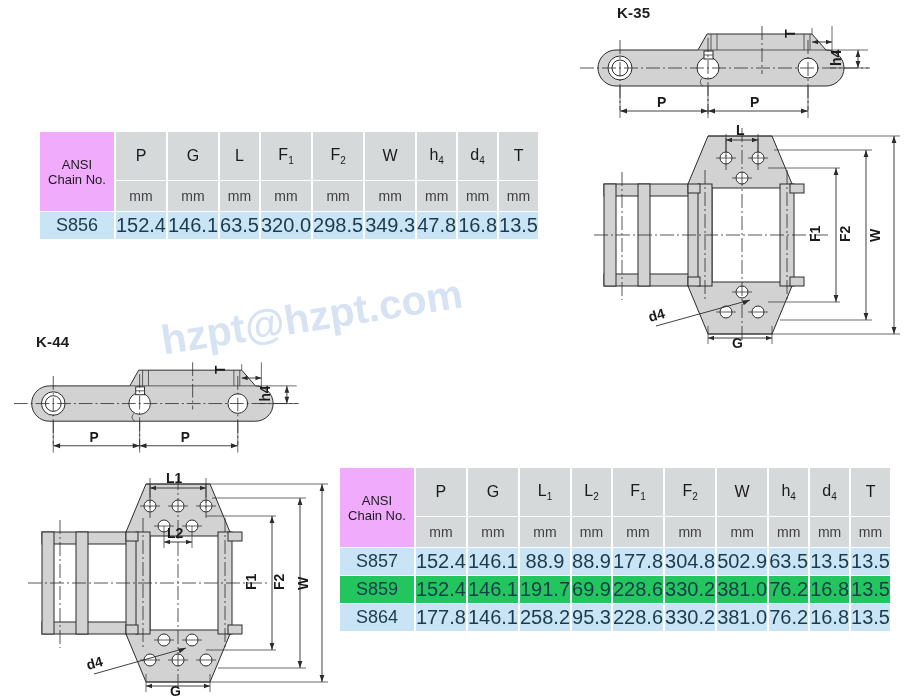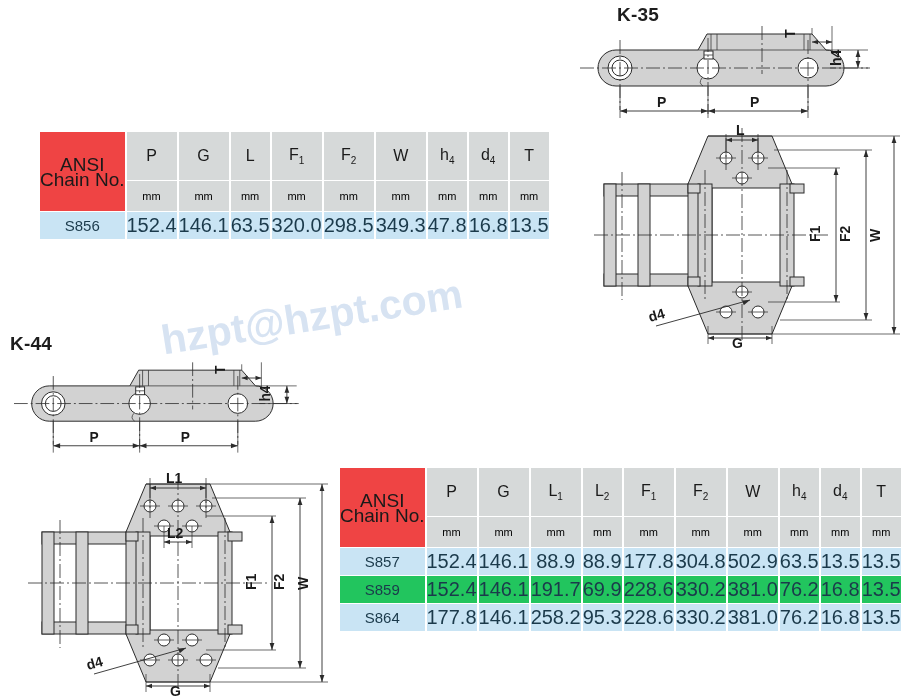--- a/index.html
+++ b/index.html
@@ -24,21 +24,21 @@
     transform:rotate(-9deg);
     transform-origin:left top;
     white-space:nowrap;
     user-select:none;
     z-index:5;
   }
 
   
   .dwg-title{
     position:absolute;
-    font-size:19px;
+    font-size:15px;
     font-weight:bold;
     color:#1d1d1d;
     letter-spacing:.2px;
     white-space:nowrap;
   }
 
   
   table.spec{
     position:absolute;
     border-collapse:collapse;
@@ -58,37 +58,37 @@
   table.spec tr>*:last-child{border-right:none;}
 
   .hdr-sym{
     background:#d6d9d9;
     color:#1a1a1a;
     font-size:16px;
     font-weight:bold;
     height:48px;
   }
   .hdr-name{
-    background:#ef4444;
+    background:#f0abfc;
     color:#1a1a1a;
-    font-size:19px;
+    font-size:13px;
     font-weight:bold;
     line-height:15px;
     height:48px;
   }
   .unit{
     background:#d6d9d9;
-    color:#000000;
-    font-size:11px;
+    color:#404040;
+    font-size:14px;
     height:30px;
   }
   .rw-blue td{background:#c9e4f4;}
   .rw-white td{background:#22c55e;}
   table.spec tbody td{height:27px;font-size:20px;color:#1b3a4b;}
-  table.spec tbody td.name{font-size:15px;}
+  table.spec tbody td.name{font-size:18px;}
   .sub{font-size:10px;vertical-align:sub;}
 
   
   svg{position:absolute;overflow:visible;}
   .fill-part{fill:#d2d2d2;stroke:#2b2b2b;stroke-width:1;}
   .fill-white{fill:#ffffff;stroke:#2b2b2b;stroke-width:1;}
   .ln-thin{stroke:#3a3a3a;stroke-width:.8;fill:none;}
   .center{stroke:#2b2b2b;stroke-width:.8;fill:none;stroke-dasharray:14 3 2 3;}
   .ext{stroke:#2b2b2b;stroke-width:.7;fill:none;}
   .dim{stroke:#2b2b2b;stroke-width:.9;fill:none;}
@@ -240,21 +240,21 @@
     <line class="dim" x1="114" y1="212" x2="178" y2="212"></line>
     <path d="M 114 212 l 6 -2.3 l 0 4.6 z" fill="#2b2b2b"></path>
     <path d="M 178 212 l -6 -2.3 l 0 4.6 z" fill="#2b2b2b"></path>
     <text class="dlbl" x="138" y="222">G</text>
 
     <line class="dim" x1="62" y1="200" x2="156" y2="174"></line>
     <path d="M 156 174 l -8 0.4 l 1.8 4.9 z" fill="#2b2b2b"></path>
     <text class="dlbl" x="56" y="196" transform="rotate(-16 56 196)">d4</text>
   </svg>
 
-  <div class="dwg-title" style="left:10px;top:333px;">K-44</div>
+  <div class="dwg-title" style="left:36px;top:333px;">K-44</div>
 
   <svg style="left:14px;top:352px;" width="320" height="108" viewBox="0 0 326 105">
     <path class="fill-part" d="M 18 50
                                A 18 18 0 0 1 36 32
                                L 118 32
                                L 127 16
                                L 232 16
                                L 246 32
                                A 18 18 0 0 1 246 68
                                L 36 68

